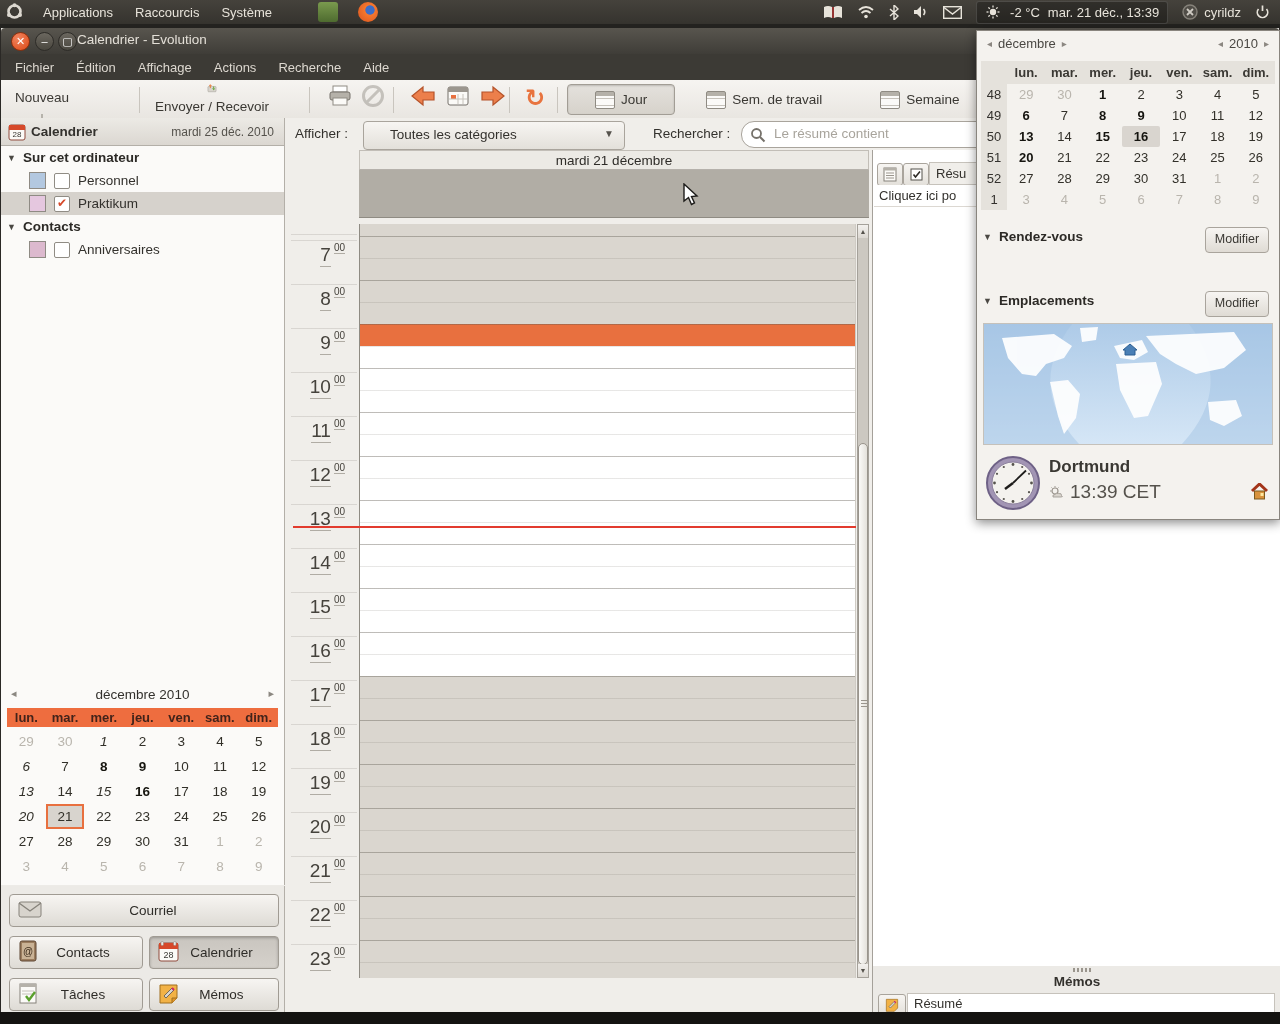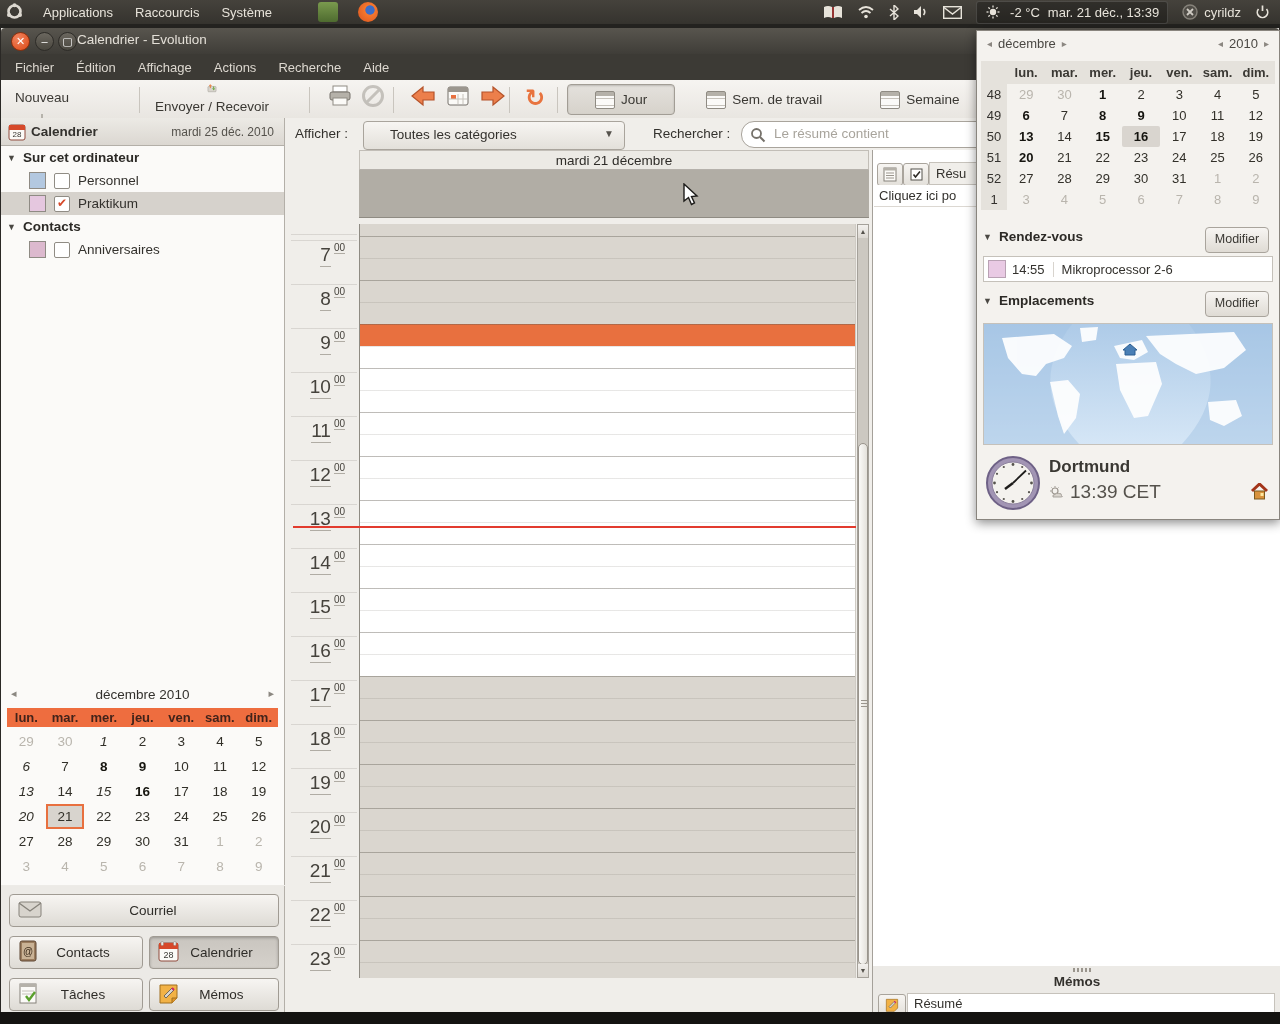--- a/index.html
+++ b/index.html
@@ -684,25 +684,20 @@
           <div class="cell muted">7</div>
           <div class="cell muted">8</div>
           <div class="cell muted">9</div>
         </div>
     </div>
     <div class="pop-sec" style="top:198px;">
       <span class="tri">▼</span>
       <span>Rendez-vous</span>
     </div>
     <div class="modbtn" style="top:196px;">Modifier</div>
-    <div id="appt-row">
-      <span id="appt-swatch"></span>
-      <span id="appt-time">14:55</span>
-      <span id="appt-sum">Mikroprocessor 2-6</span>
-    </div>
     <div class="pop-sec" style="top:262px;">
       <span class="tri">▼</span>
       <span>Emplacements</span>
     </div>
     <div class="modbtn" style="top:260px;">Modifier</div>
     <div id="map">
       <svg width="288" height="120" viewBox="0 0 288 120">
         <defs>
             <linearGradient id="oc" x1="0" y1="0" x2="0" y2="1">
               <stop offset="0" stop-color="#aecbe8"></stop>

